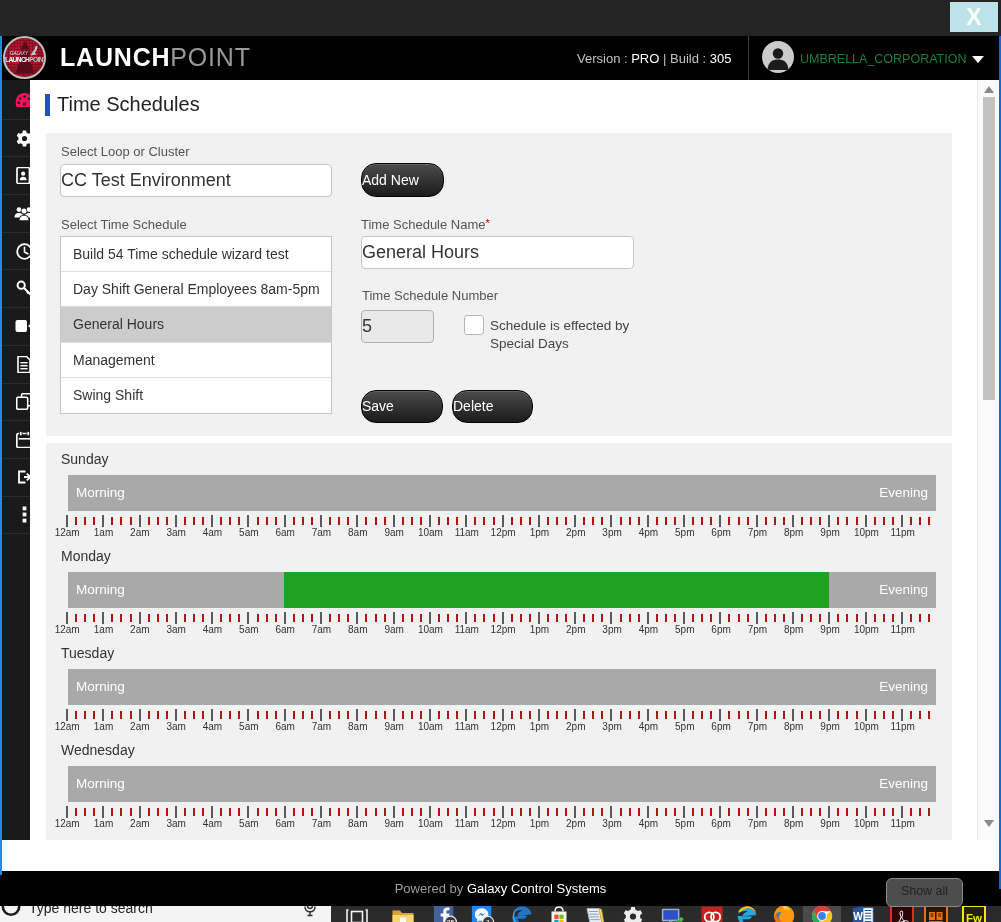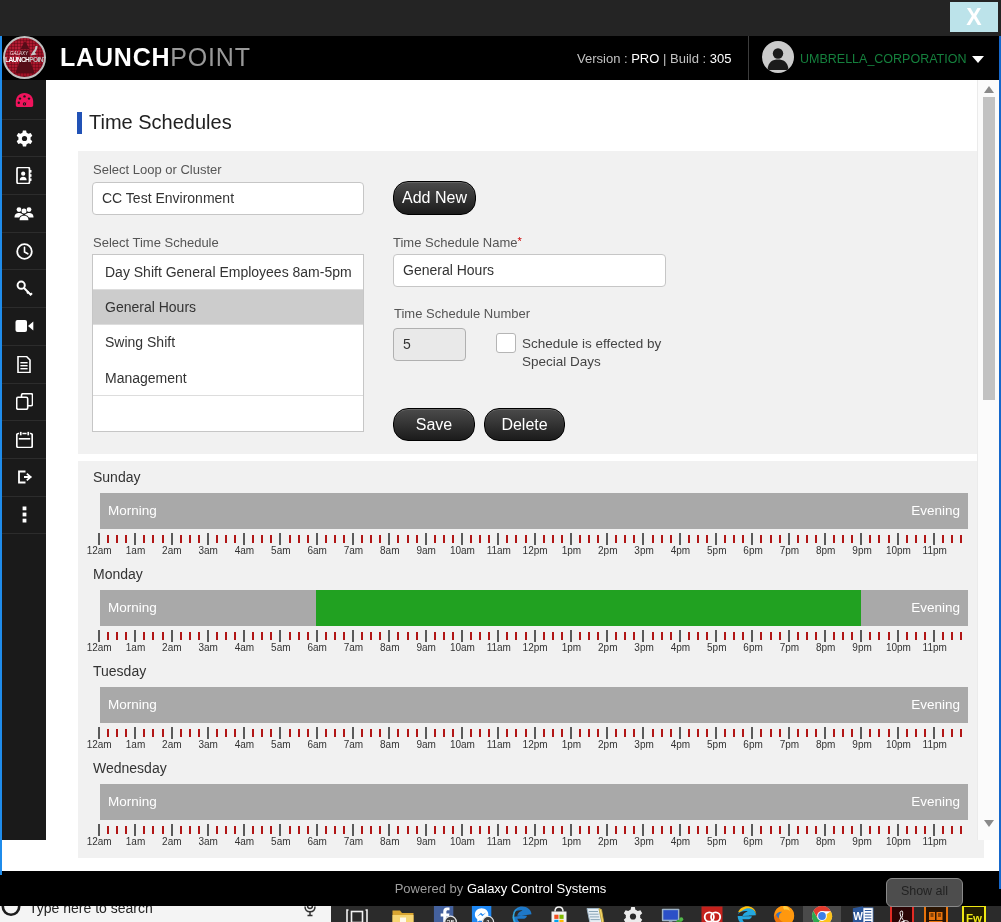--- a/index.html
+++ b/index.html
@@ -32,29 +32,29 @@
 
 .ledge { position:absolute; left:0; top:36px; width:2px; height:839px; background:#1f8ceb; z-index:30; }
 .redge { position:absolute; left:999px; top:36px; width:2px; height:853px; background:#1668cc; z-index:30; }
 
 
 .sidebar { position:absolute; left:0; top:80px; width:46px; height:760px; background:#1a1a1a; }
 .scell { width:44px; height:37.7px; margin-left:2px; border-bottom:1px solid #2c2c2c; display:flex; align-items:center; justify-content:center; }
 .scell svg { display:block; }
 
 
-.main { position:absolute; left:62px; top:80px; width:931px; height:760px; background:#fff;margin-top:18px; }
+.main { position:absolute; left:30px; top:80px; width:931px; height:760px; background:#fff; }
 .tbar { position:absolute; left:15px; top:14px; width:5px; height:22px; background:#2152b6; }
 .title { position:absolute; left:27px; top:13px; font-size:20px; color:#222; }
 .panel { position:absolute; left:16px; width:906px; background:#f1f1f1; }
 .p1 { top:53px; height:303px; }
 .p2 { top:363px; height:397px; overflow:hidden; }
 .lbl { position:absolute; font-size:13px; color:#555; }
-.inp { position:absolute; background:#fff; border:1px solid #c6c6c6; border-radius:4px; font-size:14px; color:#333; padding-left:9px; }
-.btn { position:absolute; background:linear-gradient(#4b4b4b,#1b1b1b); border:1px solid #000; border-radius:15px; color:#fff; font-size:16px; text-align:center; box-shadow:inset 0 1px 0 rgba(255,255,255,0.15); }
+.inp { position:absolute; background:#fff; border:1px solid #c6c6c6; border-radius:4px; font-size:18px; color:#333; }
+.btn { position:absolute; background:linear-gradient(#4b4b4b,#1b1b1b); border:1px solid #000; border-radius:15px; color:#fff; font-size:14px; box-shadow:inset 0 1px 0 rgba(255,255,255,0.15); }
 .list { position:absolute; left:14px; top:103px; width:272px; height:178px; background:#fff; border:1px solid #c6c6c6; }
 .list .row { height:35.2px; line-height:35.2px; padding-left:12px; font-size:14px; color:#333; border-bottom:1px solid #ddd; }
 .list .row.sel { background:#ccc; }
 
 
 .dlabel { position:absolute; left:15px; font-size:14px; color:#333; }
 .dbar { position:absolute; left:22px; width:868px; height:36px; background:#a9a9a9; }
 .dbar .mor { position:absolute; left:8px; top:0; line-height:36px; font-size:13.5px; color:#fff; }
 .dbar .eve { position:absolute; right:8px; top:0; line-height:36px; font-size:13.5px; color:#fff; }
 .green { position:absolute; left:216px; top:0; width:545px; height:36px; background:#21a121; }
@@ -224,24 +224,25 @@
   <div class="main">
     <div class="tbar"></div>
     <div class="title">Time Schedules</div>
 
     <div class="panel p1">
       <div class="lbl" style="left:15px; top:11px;">Select Loop or Cluster</div>
       <div class="inp" style="left:14px; top:31px; width:272px; height:33px; line-height:31px;">CC Test Environment</div>
       <div class="btn" style="left:315px; top:30px; width:83px; height:34px; line-height:32px;">Add New</div>
       <div class="lbl" style="left:15px; top:84px;">Select Time Schedule</div>
       <div class="list">
+        <div class="row">Build 54 Time schedule wizard test</div>
         <div class="row">Day Shift General Employees 8am-5pm</div>
         <div class="row sel">General Hours</div>
+        <div class="row">Management</div>
         <div class="row" style="border-bottom:none;">Swing Shift</div>
-        <div class="row">Management</div>
       </div>
       <div class="lbl" style="left:315px; top:84px;">Time Schedule Name<span style="color:#c00; vertical-align:2px; font-size:11px;">*</span></div>
       <div class="inp" style="left:315px; top:103px; width:273px; height:33px; line-height:31px;">General Hours</div>
       <div class="lbl" style="left:316px; top:155px;">Time Schedule Number</div>
       <div class="inp" style="left:315px; top:177px; width:73px; height:33px; line-height:31px; background:#e9e9e9; border-color:#b0b0b0;">5</div>
       <div style="position:absolute; left:418px; top:182px; width:20px; height:20px; background:#fff; border:1px solid #b5b5b5; border-radius:3px;"></div>
       <div style="position:absolute; left:444px; top:184px; width:150px; font-size:13.5px; color:#444; line-height:18px;">Schedule is effected by Special Days</div>
       <div class="btn" style="left:315px; top:257px; width:82px; height:33px; line-height:31px;">Save</div>
       <div class="btn" style="left:406px; top:257px; width:81px; height:33px; line-height:31px;">Delete</div>
     </div>

